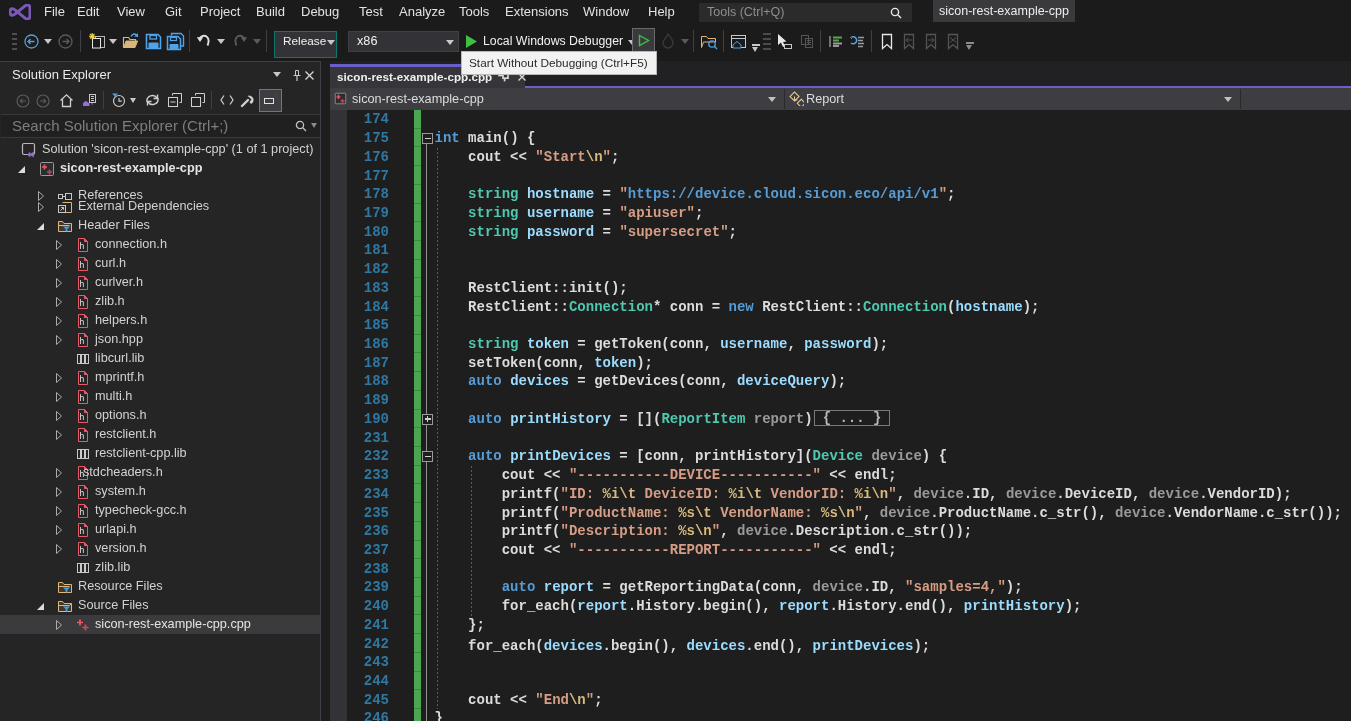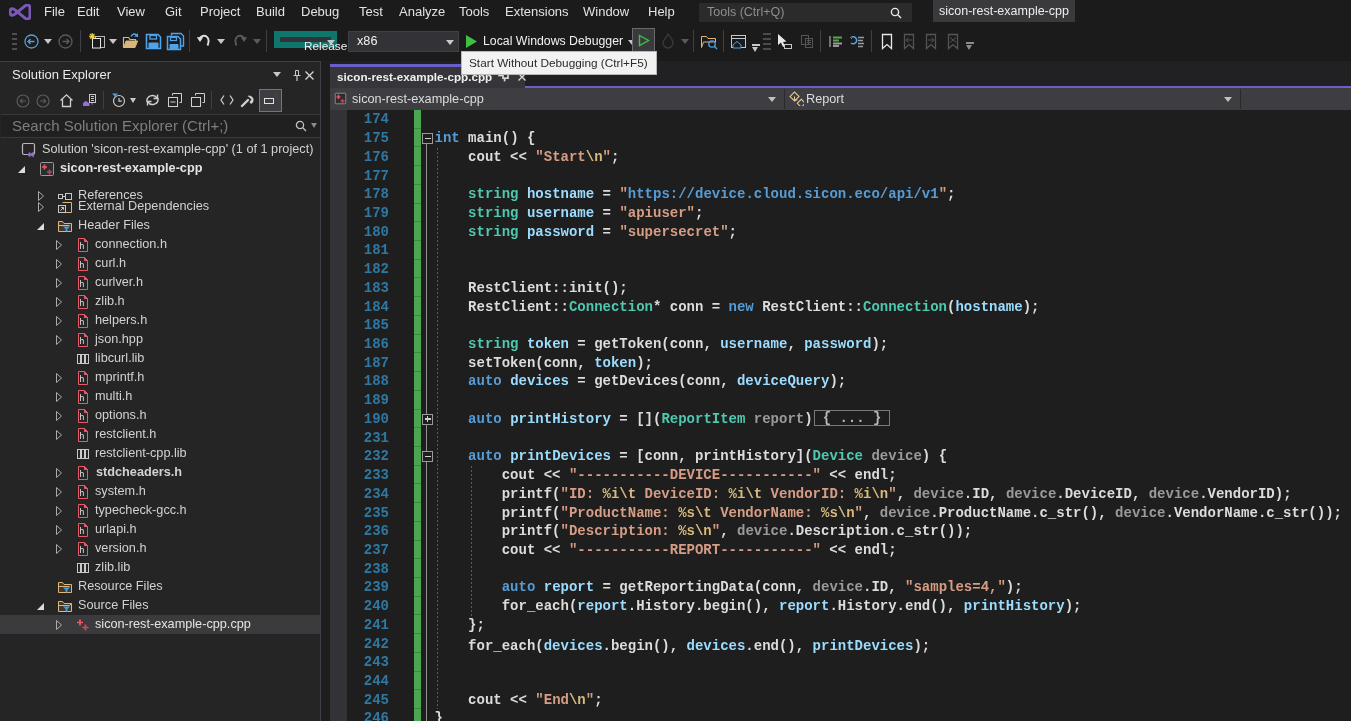--- a/index.html
+++ b/index.html
@@ -82,21 +82,21 @@
     <path d="M3.8 5.2 C5.5 2.2, 9.5 1.8, 11.5 4.5 C13 6.5, 12.8 9.5, 11.5 12.5" fill="none" stroke="#e0e0e0" stroke-width="1.9"></path>
     <path d="M0.8 4.2 h6.4 l-3.2 4.8 z" fill="#e0e0e0"></path>
   </svg>
 <span class="caret" style="left:217px;top:39px;border-top-color:#c8c8c8;border-left-width:4.0px;border-right-width:4.0px"></span>
 <svg class="abs" width="16" height="17" viewBox="0 0 16 17" style="left:232px;top:33px">
     <path d="M12.2 5.2 C10.5 2.2, 6.5 1.8, 4.5 4.5 C3 6.5, 3.2 9.5, 4.5 12.5" fill="none" stroke="#5a5a5a" stroke-width="1.9"></path>
     <path d="M15.2 4.2 h-6.4 l3.2 4.8 z" fill="#5a5a5a"></path>
   </svg>
 <span class="caret" style="left:253px;top:39px;border-top-color:#5a5a5a;border-left-width:4.0px;border-right-width:4.0px"></span>
 <div class="vsep" style="left:266px;top:30px;height:22px"></div>
-<div class="abs" style="left:274px;top:31px;width:63px;height:17px;background:#333337;border:6px solid #0f766e;color:#f1f1f1;font-size:11.8px;line-height:19px;padding-left:24px">Release</div>
+<div class="abs" style="left:274px;top:31px;width:63px;height:27px;background:#333337;border:1px solid #0f766e;color:#f1f1f1;font-size:11.8px;line-height:19px;padding-left:8px">Release</div>
 <span class="caret" style="left:327px;top:40px;border-top-color:#c8c8c8;border-left-width:4.0px;border-right-width:4.0px"></span>
 <div class="abs" style="left:348px;top:31px;width:111px;height:21px;background:#333337;border:1px solid #3f3f46;color:#f1f1f1;font-size:12.7px;line-height:19px;padding-left:8px">x86</div>
 <span class="caret" style="left:446px;top:40px;border-top-color:#c8c8c8;border-left-width:4.0px;border-right-width:4.0px"></span>
 <svg class="abs" width="13" height="15" viewBox="0 0 13 15" style="left:465px;top:34px">
     <path d="M1 1 L12 7.5 L1 14 Z" fill="#3fbf44"></path>
   </svg>
 <div class="abs" style="left:483px;top:30px;height:22px;line-height:22px;color:#f1f1f1;font-size:12.3px">Local Windows Debugger</div>
 <span class="caret" style="left:628px;top:40px;border-top-color:#c8c8c8;border-left-width:4.0px;border-right-width:4.0px"></span>
 <div class="abs" style="left:632px;top:28px;width:23px;height:24px;background:#3a3a3e;border:1px solid #6a6a6a"></div>
 <svg class="abs" width="12" height="13" viewBox="0 0 12 13" style="left:638px;top:34px">
@@ -415,21 +415,21 @@
     </div>
     <div style="position:absolute;left:0;top:463.0px;width:321px;height:19px">
       <svg width="10" height="12" viewBox="0 0 10 12" style="position:absolute;left:54px;top:4px">
         <path d="M2.5 1.5 L7.5 6 L2.5 10.5 Z" fill="none" stroke="#ababab"></path>
       </svg>
       <span style="position:absolute;left:75px;top:1.5px"><svg width="16" height="16" viewBox="0 0 16 16" style="">
           <path d="M3.5 1.5 h6 l3 3 v10 h-9 z" fill="#252526" stroke="#e8596a"></path>
           <path d="M9.5 1.5 v3 h3 z" fill="#e8596a" stroke="#e8596a"></path>
           <text x="4.6" y="11.5" font-family="Liberation Sans" font-size="8.5" fill="#e8e8e8">h</text>
         </svg></span>
-      <span style="position:absolute;left:96px;top:0;line-height:19px;font-weight:bold;color:#d2d2d2">stdcheaders.h</span>
+      <span style="position:absolute;left:83px;top:0;line-height:19px;font-weight:normal;color:#d2d2d2">stdcheaders.h</span>
     </div>
     <div style="position:absolute;left:0;top:482.0px;width:321px;height:19px">
       <svg width="10" height="12" viewBox="0 0 10 12" style="position:absolute;left:54px;top:4px">
         <path d="M2.5 1.5 L7.5 6 L2.5 10.5 Z" fill="none" stroke="#ababab"></path>
       </svg>
       <span style="position:absolute;left:75px;top:1.5px"><svg width="16" height="16" viewBox="0 0 16 16" style="">
           <path d="M3.5 1.5 h6 l3 3 v10 h-9 z" fill="#252526" stroke="#e8596a"></path>
           <path d="M9.5 1.5 v3 h3 z" fill="#e8596a" stroke="#e8596a"></path>
           <text x="4.6" y="11.5" font-family="Liberation Sans" font-size="8.5" fill="#e8e8e8">h</text>
         </svg></span>

